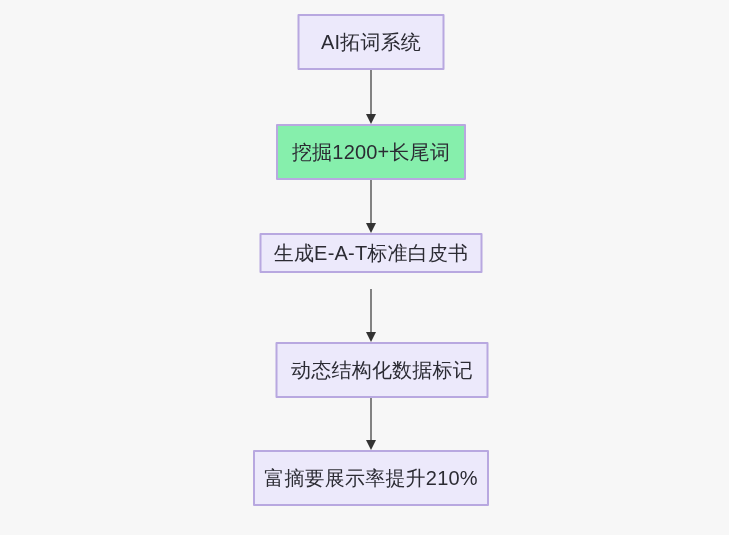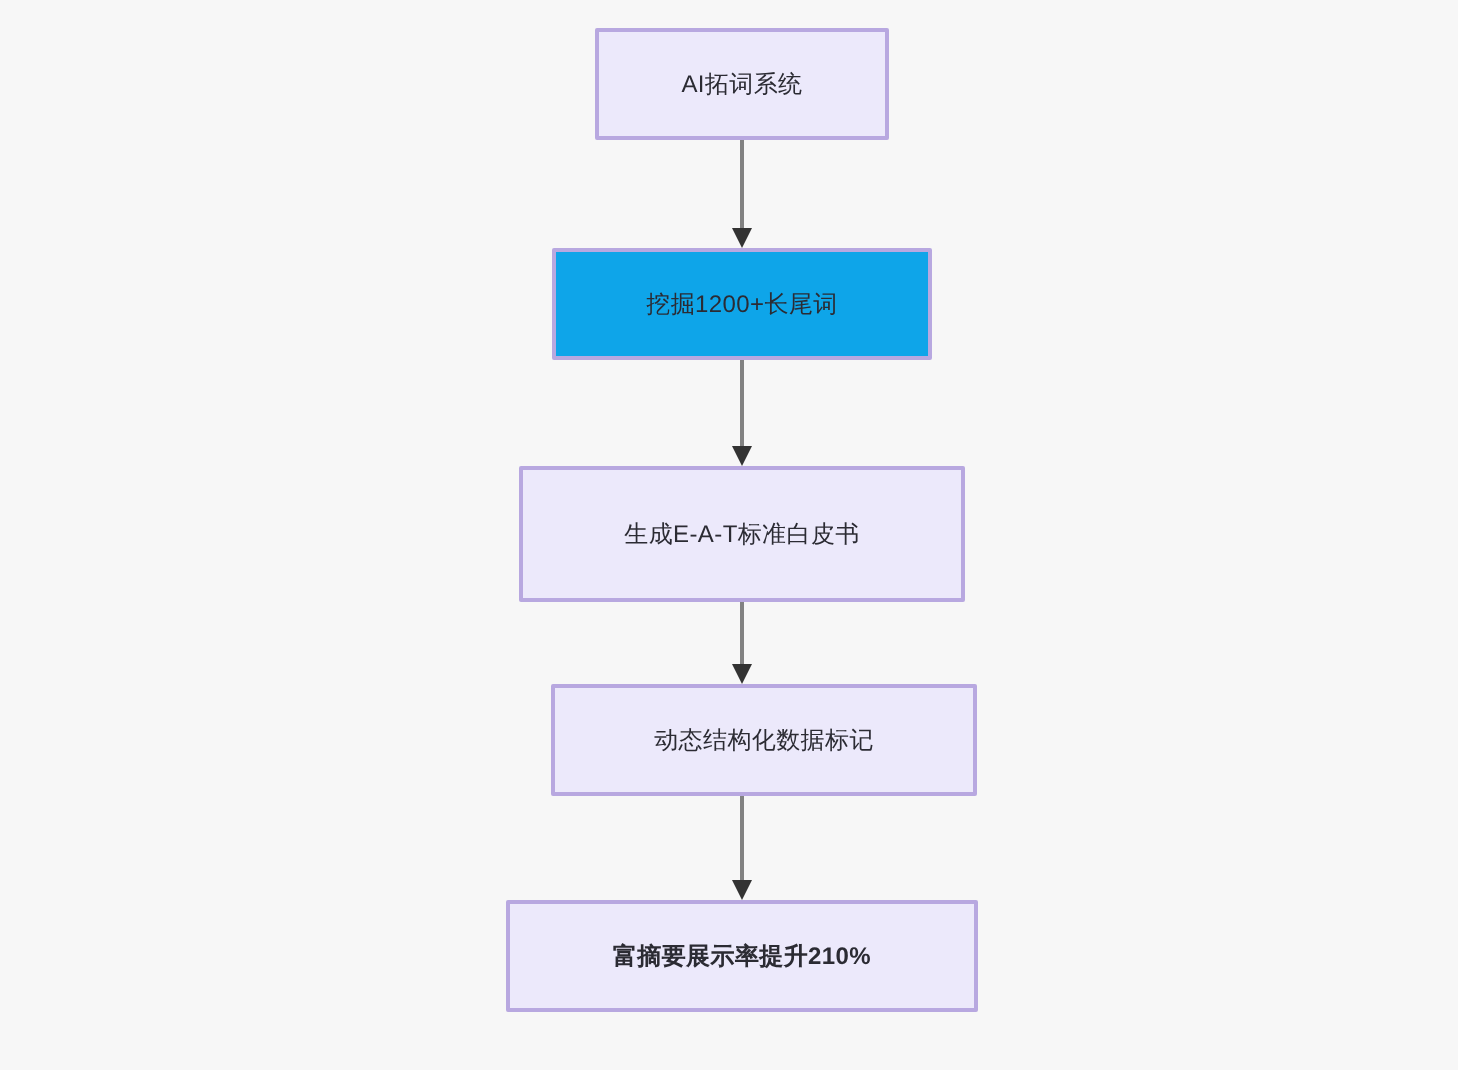--- a/index.html
+++ b/index.html
@@ -28,21 +28,21 @@
     background: #ece9fb;
     border: 2px solid #b8a8e0;
     border-radius: 1px;
     display: flex;
     align-items: center;
     justify-content: center;
     transform: translateX(-50%);
   }
 
   .node-label {
-    font-size: 12px;
+    font-size: 20px;
     line-height: 1;
     color: #2b2b33;
     letter-spacing: 0.2px;
     white-space: nowrap;
     text-align: center;
   }
 
   .edge {
     position: absolute;
     width: 14px;
@@ -86,25 +86,25 @@
       <div class="edge-line" style="height: 44px; background: rgb(130, 130, 130);"></div>
       <div class="edge-head" style="top: 43px; border-top-color: rgb(51, 51, 51);"></div>
     </div>
     <div class="edge" style="left: 371px; top: 398px; height: 52px;">
       <div class="edge-line" style="height: 43px; background: rgb(130, 130, 130);"></div>
       <div class="edge-head" style="top: 42px; border-top-color: rgb(51, 51, 51);"></div>
     </div>
     <div class="node" style="left: 371px; top: 14px; width: 147px; height: 56px; background: rgb(236, 233, 251); border-color: rgb(184, 168, 224);">
       <span class="node-label" style="color: rgb(43, 43, 51);">AI拓词系统</span>
     </div>
-    <div class="node" style="left: 371px; top: 124px; width: 190px; height: 56px; background: #0ea5e9; border-color: rgb(184, 168, 224);">
+    <div class="node" style="left: 371px; top: 124px; width: 190px; height: 56px; background: #86efac; border-color: rgb(184, 168, 224);">
       <span class="node-label" style="color: rgb(43, 43, 51);">挖掘1200+长尾词</span>
     </div>
-    <div class="node" style="left: 371px; top: 233px; width: 223px; height: 68px; background: rgb(236, 233, 251); border-color: rgb(184, 168, 224);">
+    <div class="node" style="left: 371px; top: 233px; width: 223px; height: 40px; background: rgb(236, 233, 251); border-color: rgb(184, 168, 224);">
       <span class="node-label" style="color: rgb(43, 43, 51);">生成E-A-T标准白皮书</span>
     </div>
     <div class="node" style="left: 382px; top: 342px; width: 213px; height: 56px; background: rgb(236, 233, 251); border-color: rgb(184, 168, 224);">
       <span class="node-label" style="color: rgb(43, 43, 51);">动态结构化数据标记</span>
     </div>
     <div class="node" style="left: 371px; top: 450px; width: 236px; height: 56px; background: rgb(236, 233, 251); border-color: rgb(184, 168, 224);">
-      <span class="node-label" style="color: rgb(43, 43, 51); font-weight: bold;">富摘要展示率提升210%</span>
+      <span class="node-label" style="color: rgb(43, 43, 51);">富摘要展示率提升210%</span>
     </div>
   </div>
 
 </body></html>

